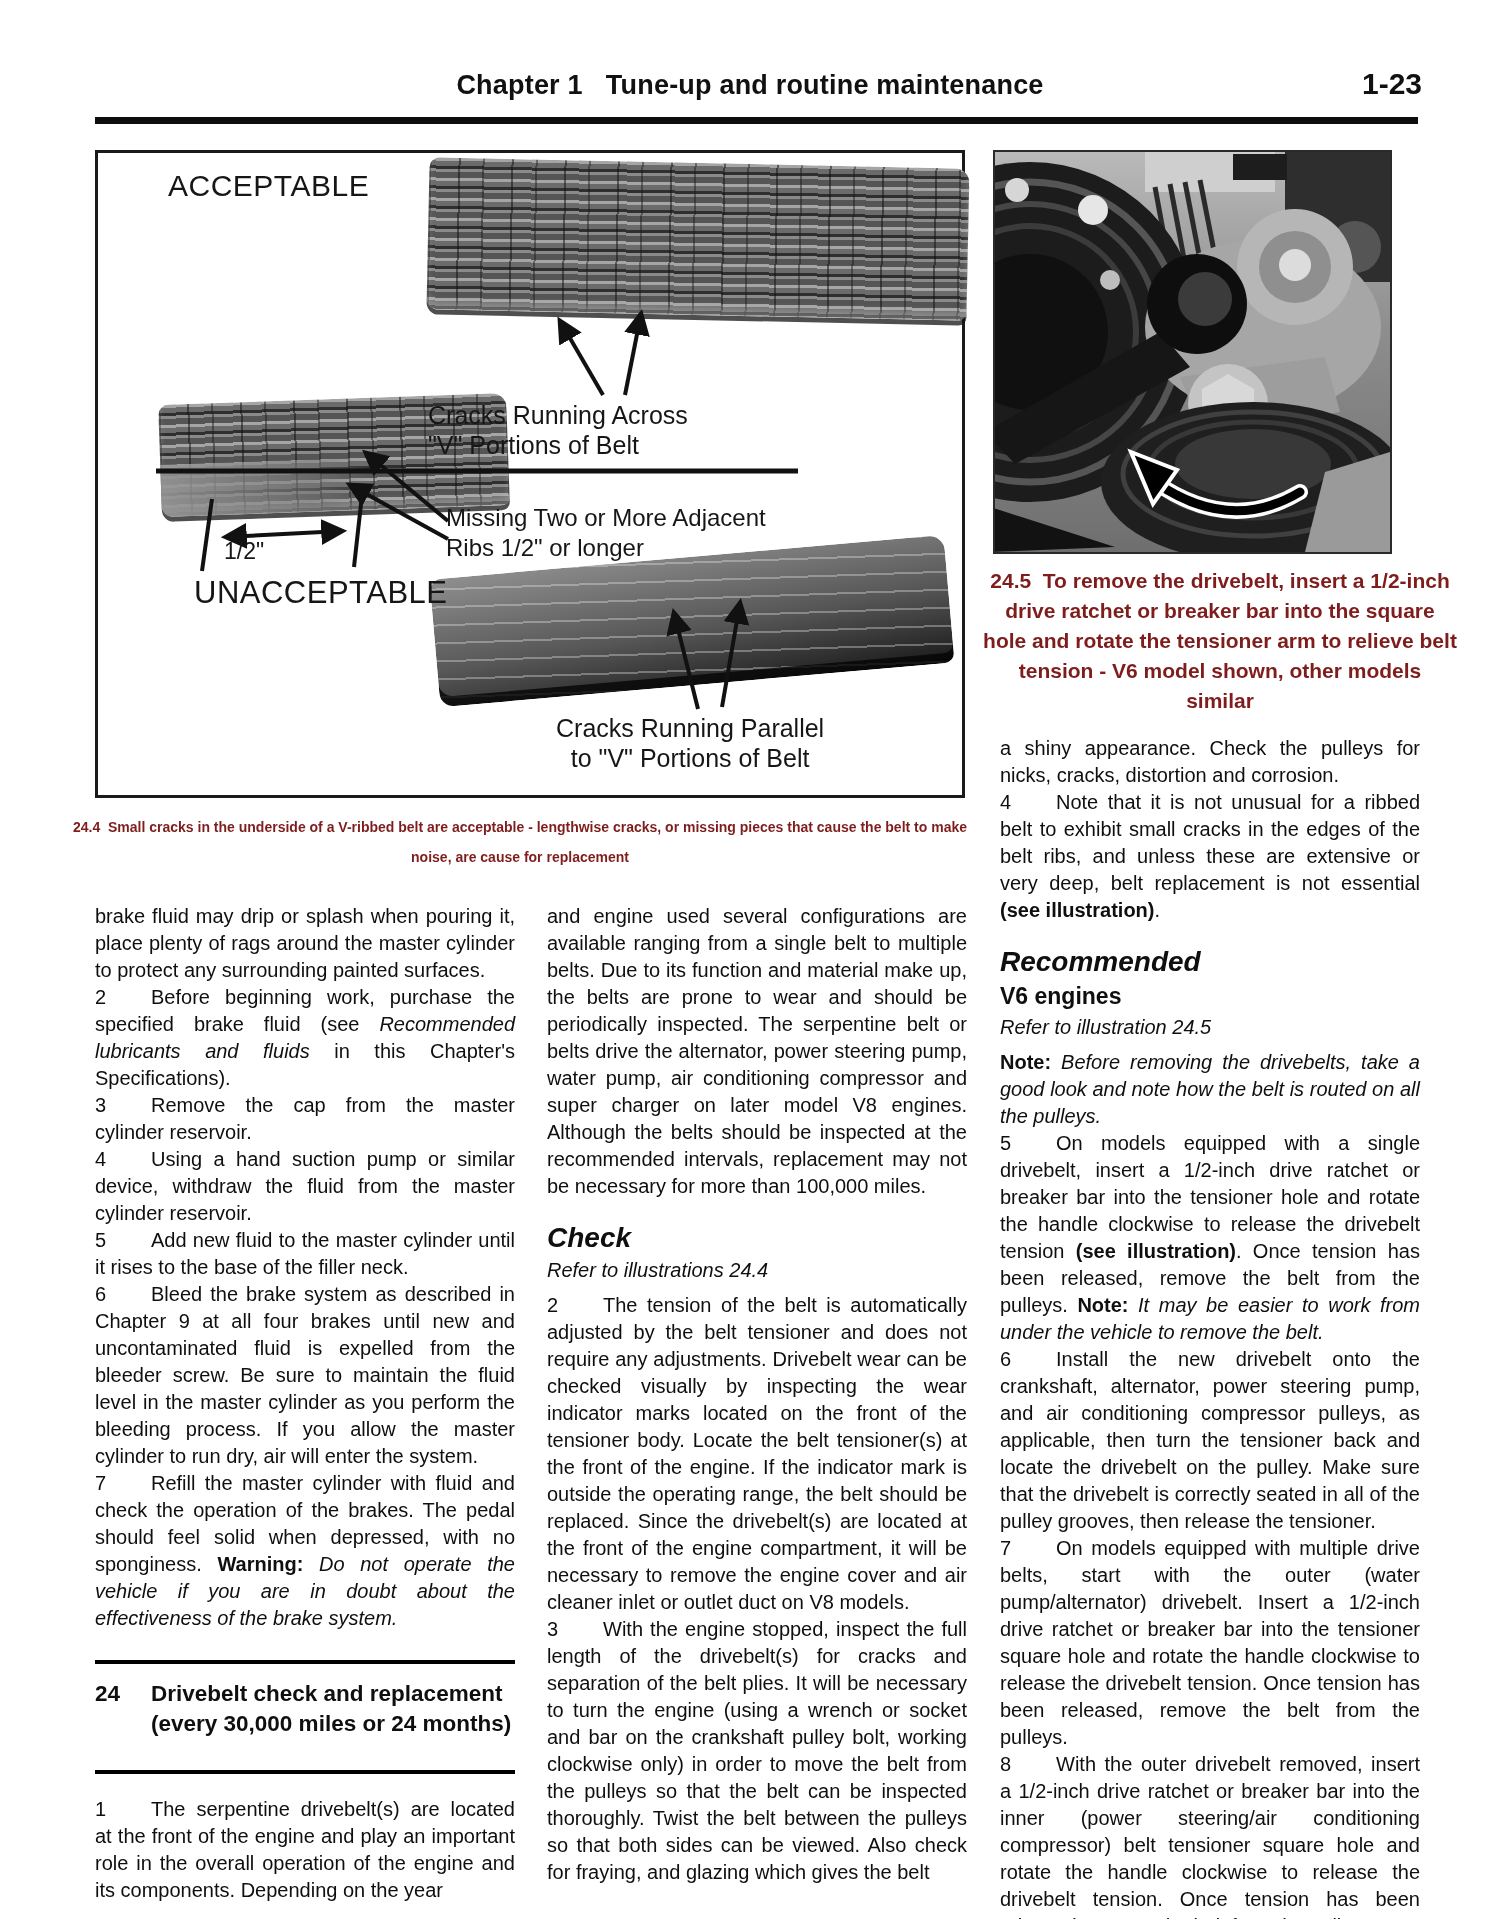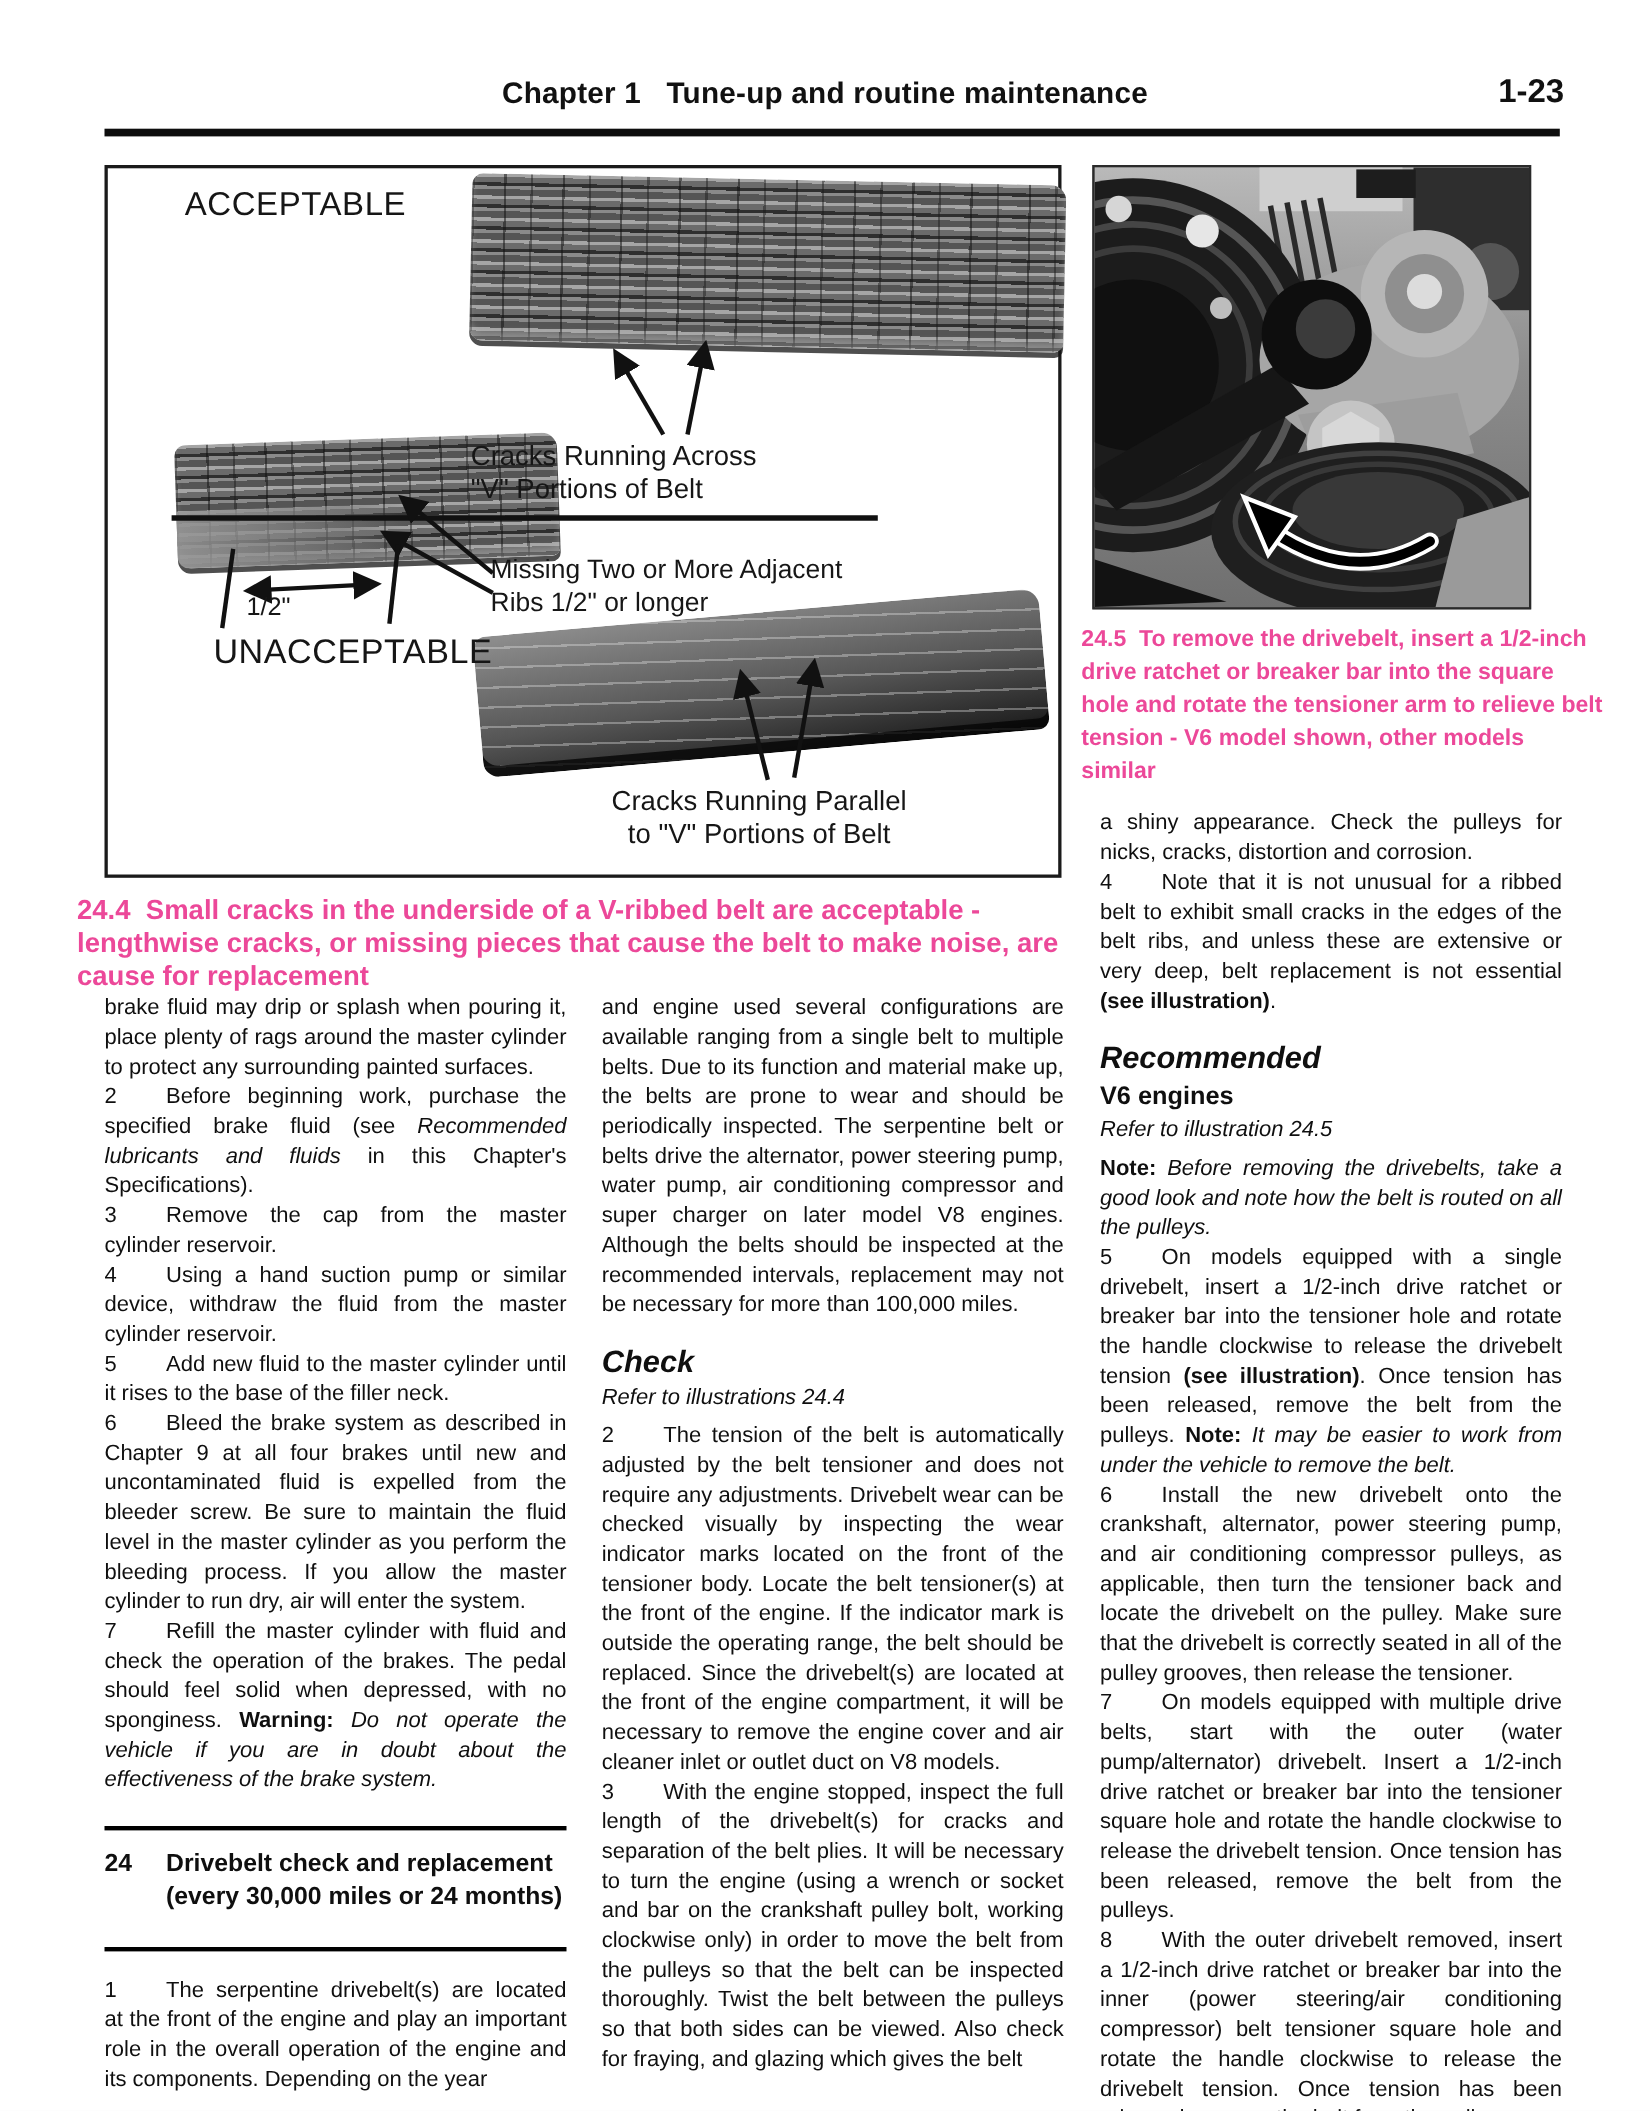--- a/index.html
+++ b/index.html
@@ -51,22 +51,22 @@
     left:336px;top:404px;width:516px;height:128px;transform:rotate(-5deg);
     background:
       repeating-linear-gradient(183deg, rgba(235,235,235,.35) 0 2px, transparent 2px 18px),
       linear-gradient(175deg,#8f8f8f,#565656 55%,#242424 92%,#0e0e0e);
     border-radius:12px 16px 10px 14px;
     box-shadow:inset 0 -10px 0 rgba(5,5,5,.8);
   }
   .fig-arrows{position:absolute;left:0;top:0;width:870px;height:648px;pointer-events:none;}
 
   
-  .caption{font-weight:bold;color:#ec4899;text-align:left;white-space:pre-wrap;}
-  .cap-244{position:absolute;left:70px;top:812px;width:900px;font-size:25px;line-height:30px;}
+  .caption{font-weight:bold;color:#7f1d1d;text-align:center;white-space:pre-wrap;}
+  .cap-244{position:absolute;left:70px;top:812px;width:900px;font-size:14px;line-height:30px;}
   .cap-245{position:absolute;left:983px;top:566px;width:474px;font-size:21px;line-height:30px;}
 
   
   .photo{
     position:absolute;left:993px;top:150px;width:399px;height:404px;
     border:2px solid #2a2a2a;box-sizing:border-box;background:#777;overflow:hidden;
   }
 
   
   .col{position:absolute;width:420px;font-size:20px;line-height:27px;text-align:justify;color:#0f0f0f;}

